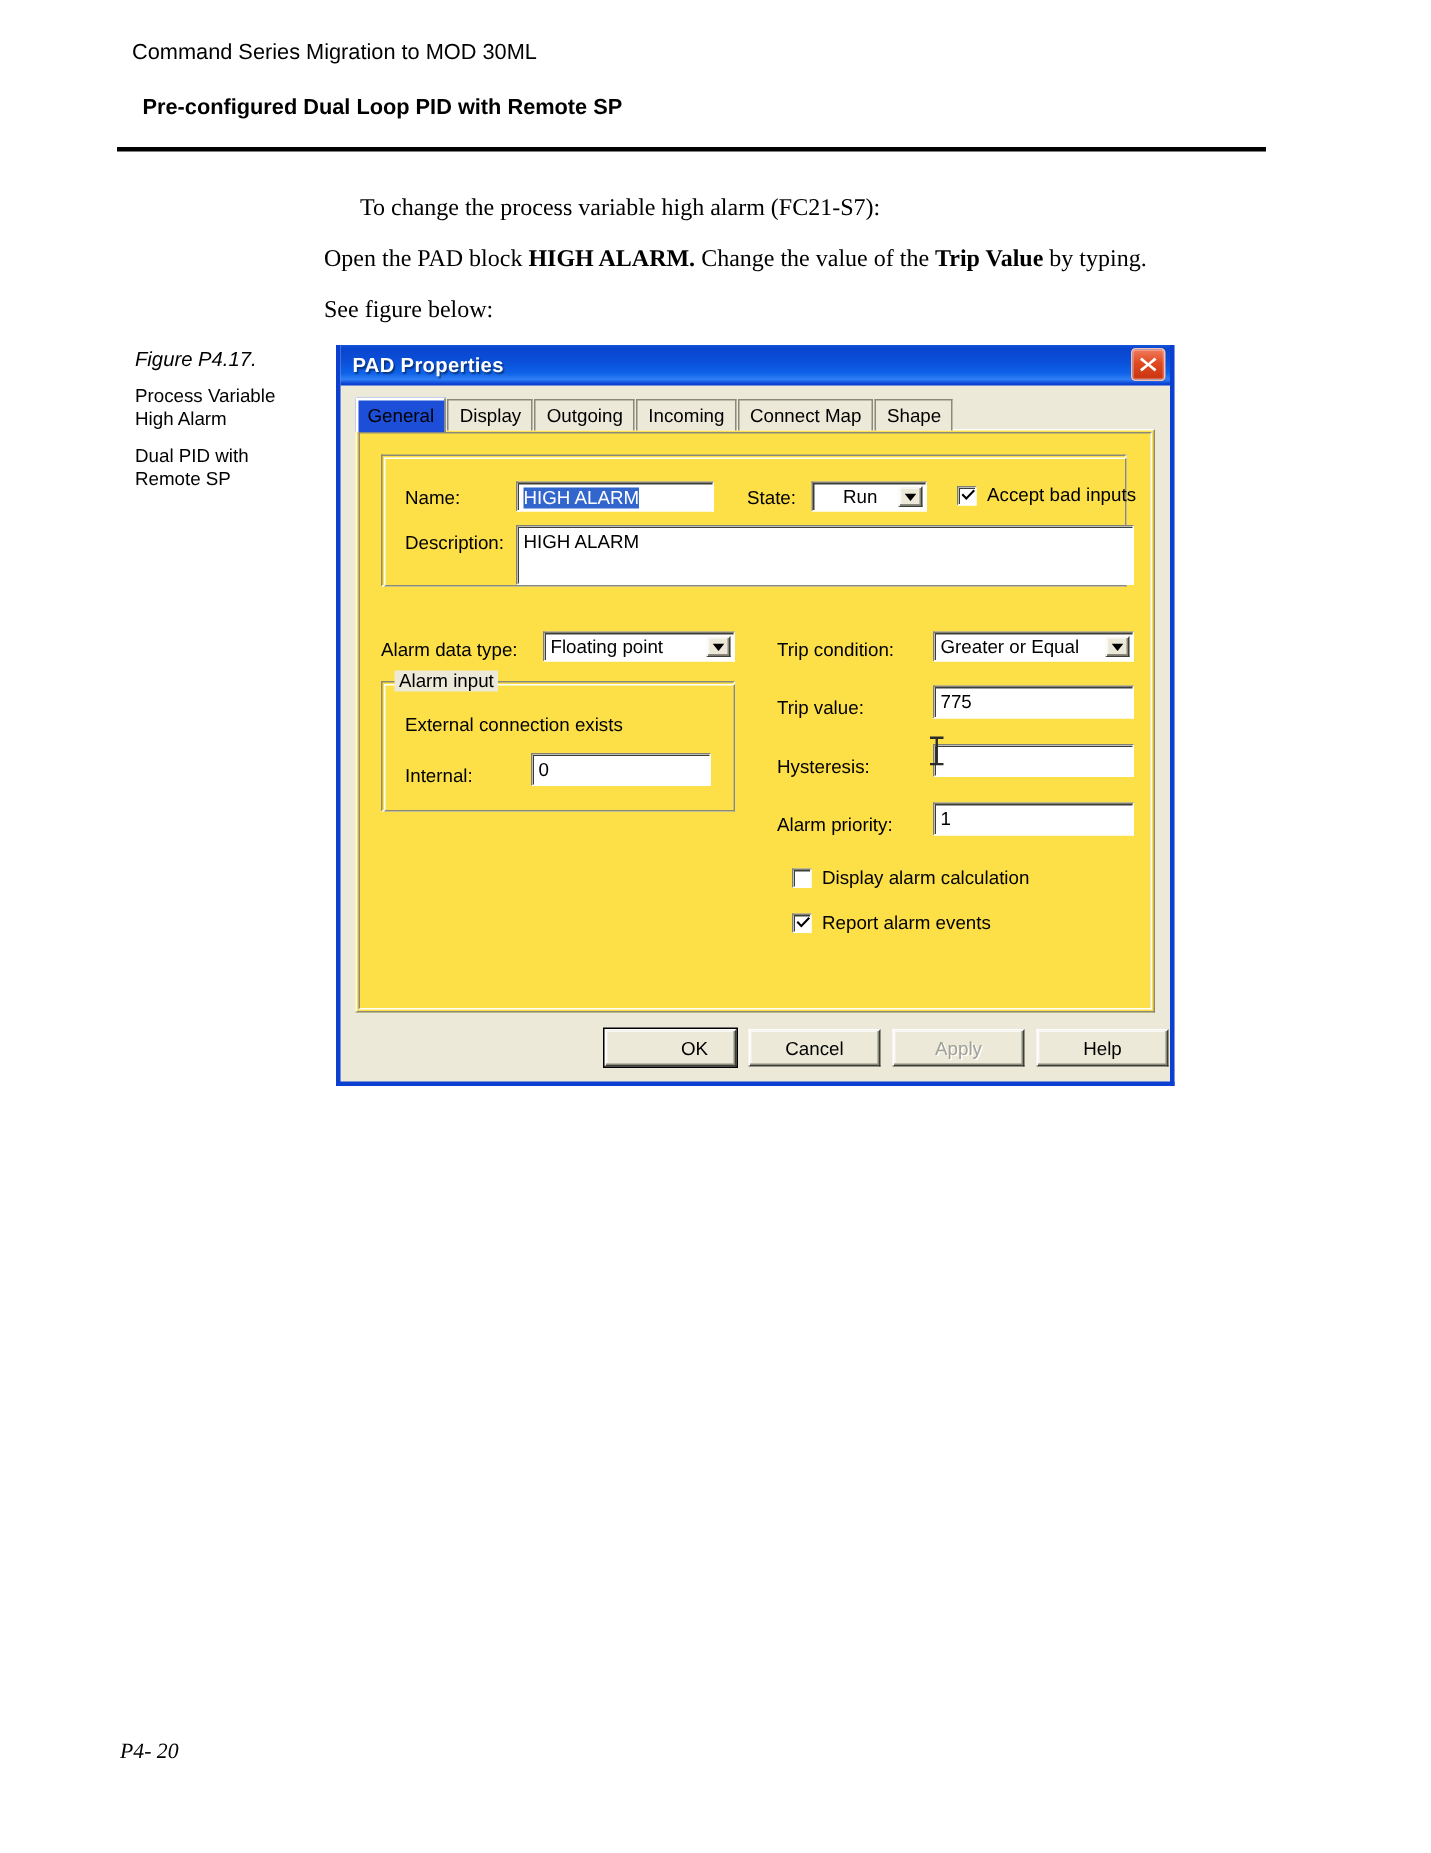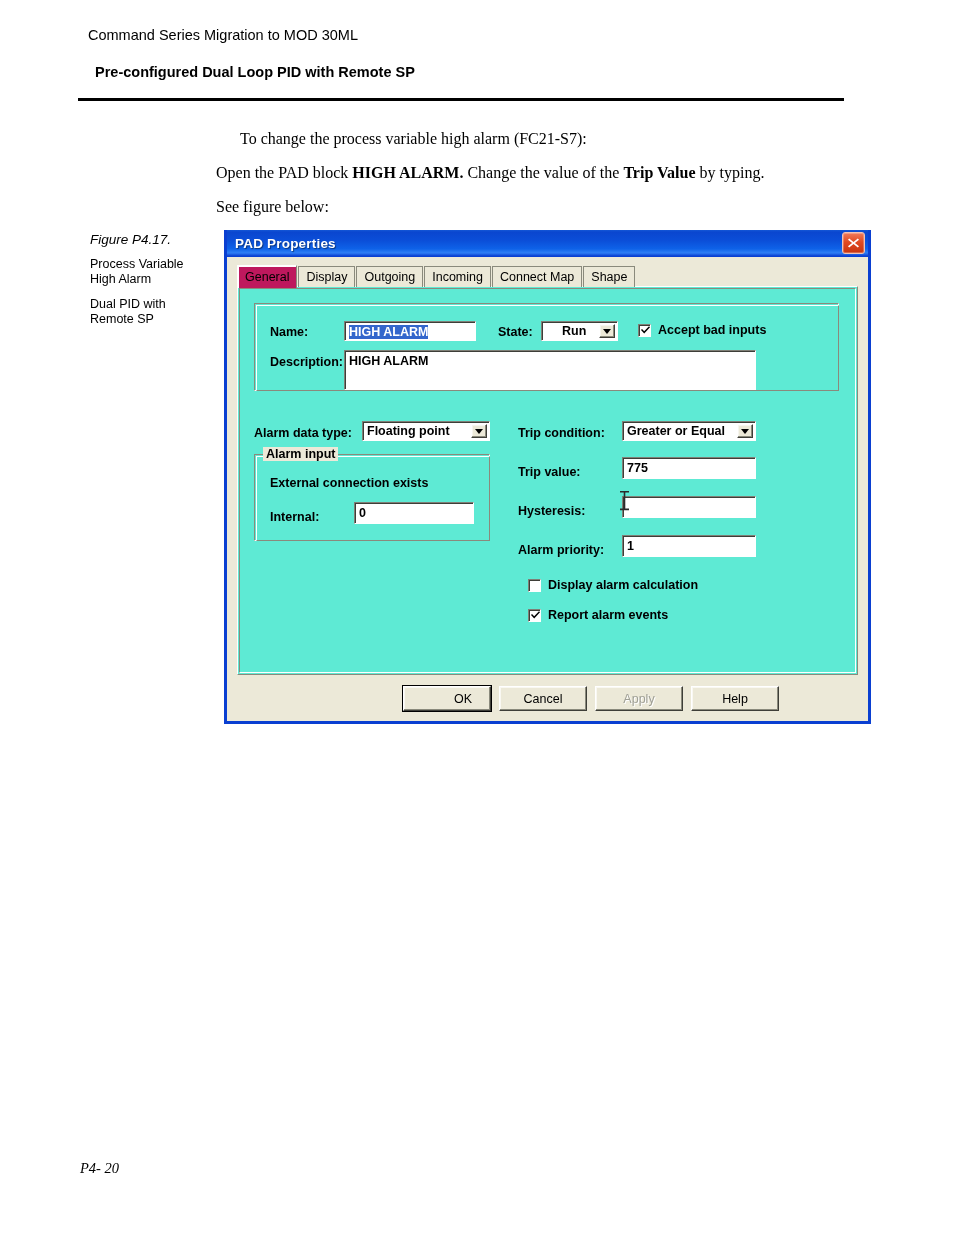--- a/index.html
+++ b/index.html
@@ -89,21 +89,21 @@
     font-family: "Liberation Serif", serif;
     font-style: italic;
     font-size: 14.5px;
     color: #000;
   }
 
   
   .dialog {
     position: absolute;
     left: 224px; top: 230px;
-    width: 647px;
+    width: 559px;
     height: 494px;
     background: #ece9d8;
     border: 3px solid #0a3fd1;
     border-top: none;
     box-sizing: border-box;
   }
   .titlebar {
     height: 26px;
     background: linear-gradient(to bottom,
        #1457d6 0%, #0a46cf 8%, #0b4ed8 40%, #0e62e8 72%, #2f7ef5 88%, #0a3fd1 100%);
@@ -161,43 +161,42 @@
     border: 1px solid #8a8a7c;
     border-bottom: none;
     margin-right: 1px;
     line-height: 14px;
     cursor: pointer;
     position: relative;
     box-sizing: border-box;
     height: 21px;
   }
   .tab.active {
-    background: #be185d;
+    background: #1d4ed8;
     font-weight: normal;
     border-color: #ffffff #8a8a7c #ece9d8 #ffffff;
     height: 23px;
     padding-top: 4px;
     z-index: 4;
     margin-bottom: -1px;
     box-shadow: inset 1px 1px 0 #fff;
     text-align: right;
   }
 
   .tabpanel {
     position: absolute;
     left: 10px; top: 29px;
     right: 10px; bottom: 46px;
     border: 1px solid #ffffff;
     border-top-color: #ffffff;
     border-left-color: #ffffff;
     border-right-color: #8a8a7c;
     border-bottom-color: #8a8a7c;
-    background: #5eead4;
-    box-sizing: border-box;
-    font-weight: bold;
+    background: #fde047;
+    box-sizing: border-box;
   }
   .tabpanel::after {
     content: "";
     position: absolute;
     left: 1px; top: 1px; right: 1px; bottom: 1px;
     border: 1px solid;
     border-color: #8a8a7c #ffffff #ffffff #8a8a7c;
     pointer-events: none;
   }
 

